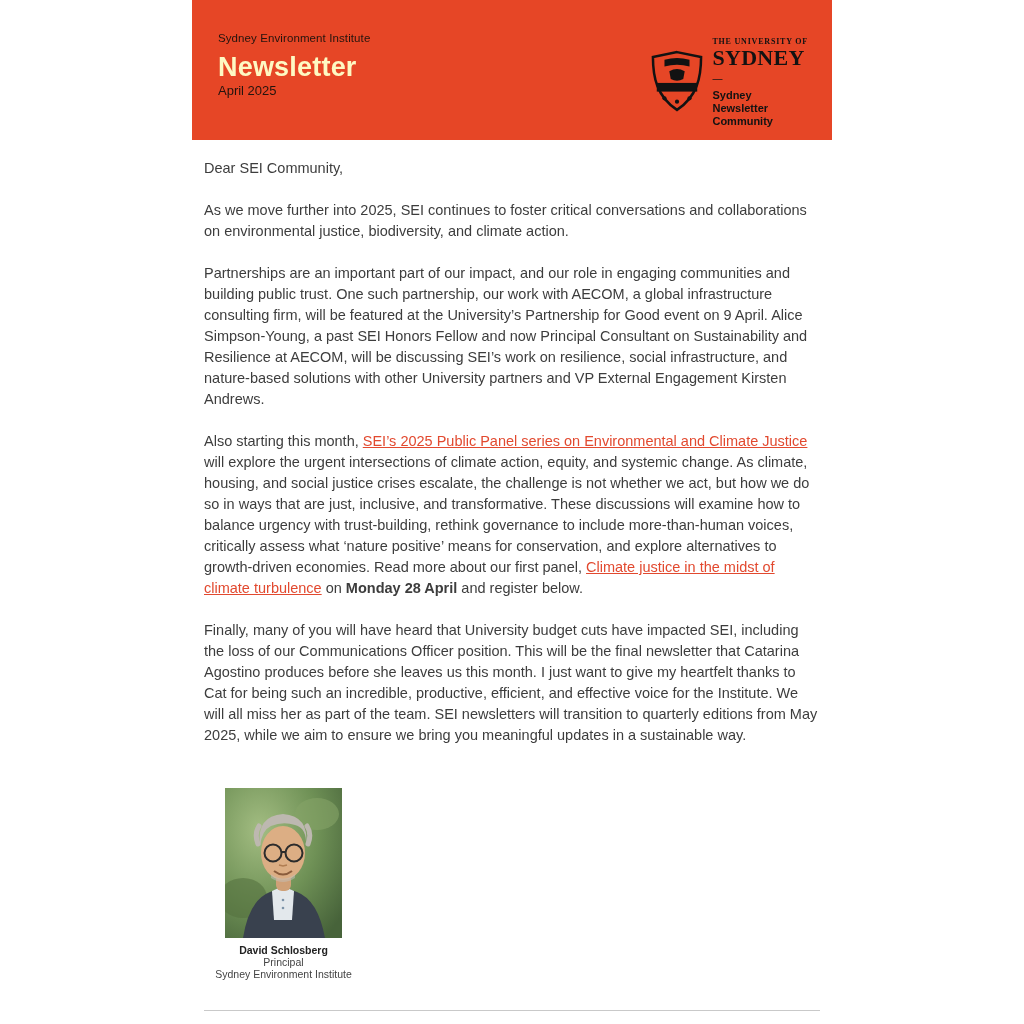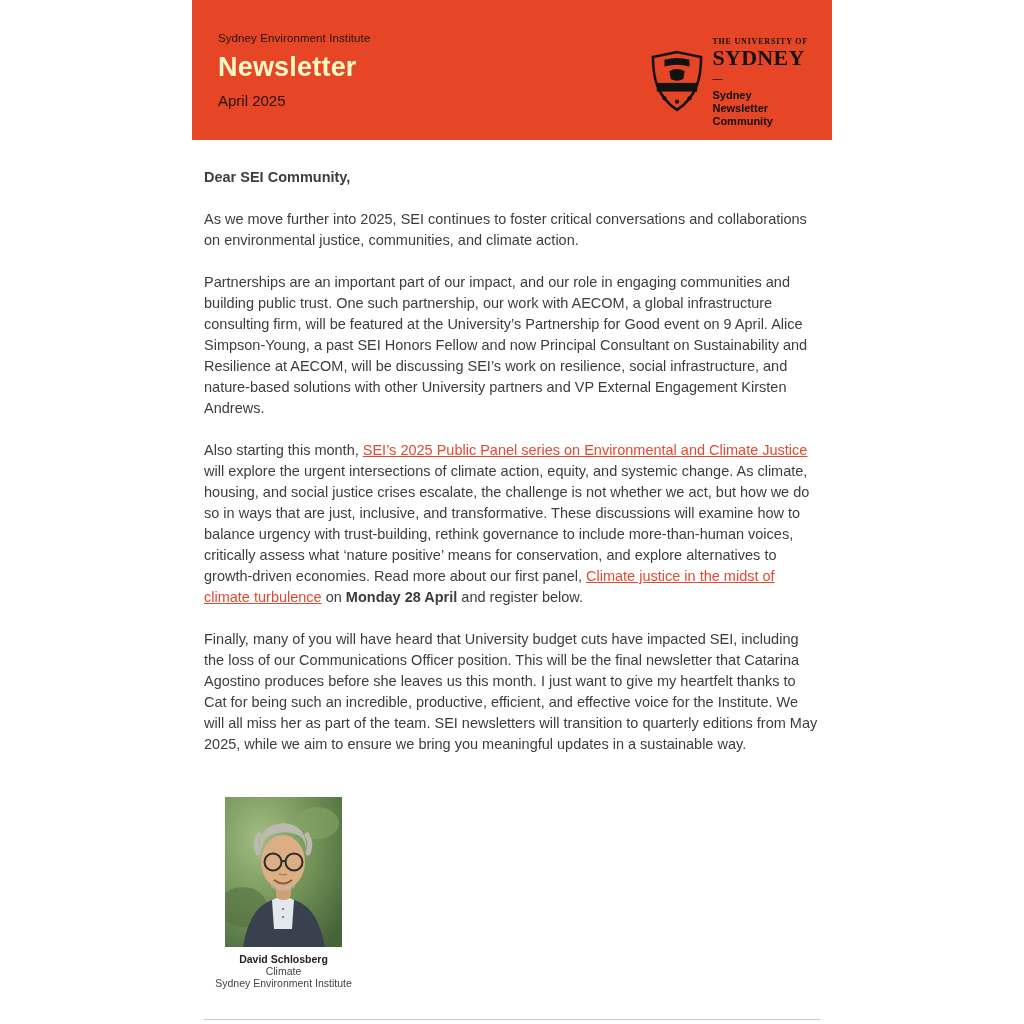--- a/index.html
+++ b/index.html
@@ -15,34 +15,34 @@
   .masthead {
     background:#E64626;
     height:140px;
     display:flex;
     justify-content:space-between;
     padding:22px 24px 0 26px;
   }
   .masthead-left { color:#1d130d; }
   .institute-name { font-size:11.5px; margin-top:10px; letter-spacing:0.1px; color:#23140e; }
   .newsletter-title { font-size:27px; font-weight:bold; margin-top:8px; color:#fef9c3; letter-spacing:0.2px; }
-  .issue-date { font-size:15px; margin-top:9px; color:#23140e; }
+  .issue-date { font-size:13px; color:#23140e; }
 
   .masthead-logo { display:flex; gap:9px; align-items:center; margin-top:0; }
   .crest { display:block; }
   .logo-text { color:#121212; padding-top:2px; }
   .uni-small { font-family:"Liberation Serif", serif; font-size:8px; letter-spacing:0.8px; font-weight:bold; }
   .uni-large { font-family:"Liberation Serif", serif; font-size:22px; font-weight:bold; letter-spacing:0.3px; line-height:24px; }
   .logo-dash { font-size:10px; line-height:10px; margin:4px 0 5px; }
   .logo-sub { font-size:11px; font-weight:bold; line-height:13px; }
 
   
   .body-main { padding:0 12px; }
   .body-main p { font-size:14.5px; line-height:21px; margin-top:21px; color:#3d3d3d; }
-  .body-main p.salutation { margin-top:27px;font-weight:bold; }
+  .body-main p.salutation { margin-top:18px; }
   a.body-link { color:#E2492F; cursor:pointer; }
   strong { font-weight:bold; }
 
   
   .profile { margin:42px 0 0 21px; width:117px; }
   .photo { width:117px; height:150px; overflow:hidden; display:block; }
   .profile figcaption { width:177px; margin-left:-30px; text-align:center; margin-top:6px; }
   .cap-name { font-size:10.5px; font-weight:bold; color:#222222; line-height:12px; }
   .cap-role, .cap-org { font-size:10.5px; color:#444444; line-height:12px; }
 
@@ -78,21 +78,21 @@
         <div class="logo-sub">Sydney</div>
         <div class="logo-sub">Newsletter</div>
         <div class="logo-sub">Community</div>
       </div>
     </div>
   </header>
 
   <main class="body-main">
     <p class="salutation">Dear SEI Community,</p>
 
-    <p>As we move further into 2025, SEI continues to foster critical conversations and collaborations on environmental justice, communities, and climate action.</p>
+    <p>As we move further into 2025, SEI continues to foster critical conversations and collaborations on environmental justice, biodiversity, and climate action.</p>
 
     <p>Partnerships are an important part of our impact, and our role in engaging communities and building public trust. One such partnership, our work with AECOM, a global infrastructure consulting firm, will be featured at the University’s Partnership for Good event on 9 April. Alice Simpson-Young, a past SEI Honors Fellow and now Principal Consultant on Sustainability and Resilience at AECOM, will be discussing SEI’s work on resilience, social infrastructure, and nature-based solutions with other University partners and VP External Engagement Kirsten Andrews.</p>
 
     <p><span>Also starting this month, </span><a href="#" class="body-link">SEI’s 2025 Public Panel series on Environmental and Climate Justice</a><span> will explore the urgent intersections of climate action, equity, and systemic change. As climate, housing, and social justice crises escalate, the challenge is not whether we act, but how we do so in ways that are just, inclusive, and transformative. These discussions will examine how to balance urgency with trust-building, rethink governance to include more-than-human voices, critically assess what ‘nature positive’ means for conservation, and explore alternatives to growth-driven economies. Read more about our first panel, </span><a href="#" class="body-link">Climate justice in the midst of climate turbulence</a><span> on </span><strong>Monday 28 April</strong><span> and register below.</span></p>
 
     <p>Finally, many of you will have heard that University budget cuts have impacted SEI, including the loss of our Communications Officer position. This will be the final newsletter that Catarina Agostino produces before she leaves us this month. I just want to give my heartfelt thanks to Cat for being such an incredible, productive, efficient, and effective voice for the Institute. We will all miss her as part of the team. SEI newsletters will transition to quarterly editions from May 2025, while we aim to ensure we bring you meaningful updates in a sustainable way.</p>
 
     <figure class="profile">
       <svg class="photo" width="117" height="150" viewBox="0 0 117 150" aria-hidden="true">
         <defs>
@@ -115,21 +115,21 @@
         <path d="M33 56 Q29 46 34 38 M83 56 Q87 46 82 38" stroke="#bdb8b0" stroke-width="5" fill="none" stroke-linecap="round"></path>
         <circle cx="48" cy="65" r="8.5" fill="none" stroke="#2c2c2c" stroke-width="2"></circle>
         <circle cx="69" cy="65" r="8.5" fill="none" stroke="#2c2c2c" stroke-width="2"></circle>
         <line x1="56.5" y1="64" x2="60.5" y2="64" stroke="#2c2c2c" stroke-width="2"></line>
         <path d="M54 77 L58 78 L62 77" stroke="#b07d52" stroke-width="1.5" fill="none"></path>
         <path d="M49 83 Q58 90 67 83" stroke="#8a5c3c" stroke-width="2" fill="none"></path>
         <path d="M46 86 Q58 95 70 86 L70 90 Q58 98 46 90 Z" fill="#c4c0b9" opacity="0.5"></path>
       </svg>
       <figcaption>
         <div class="cap-name">David Schlosberg</div>
-        <div class="cap-role">Climate</div>
+        <div class="cap-role">Principal</div>
         <div class="cap-org">Sydney Environment Institute</div>
       </figcaption>
     </figure>
 
     <hr class="divider">
   </main>
 
 </div>
 
 </body></html>

